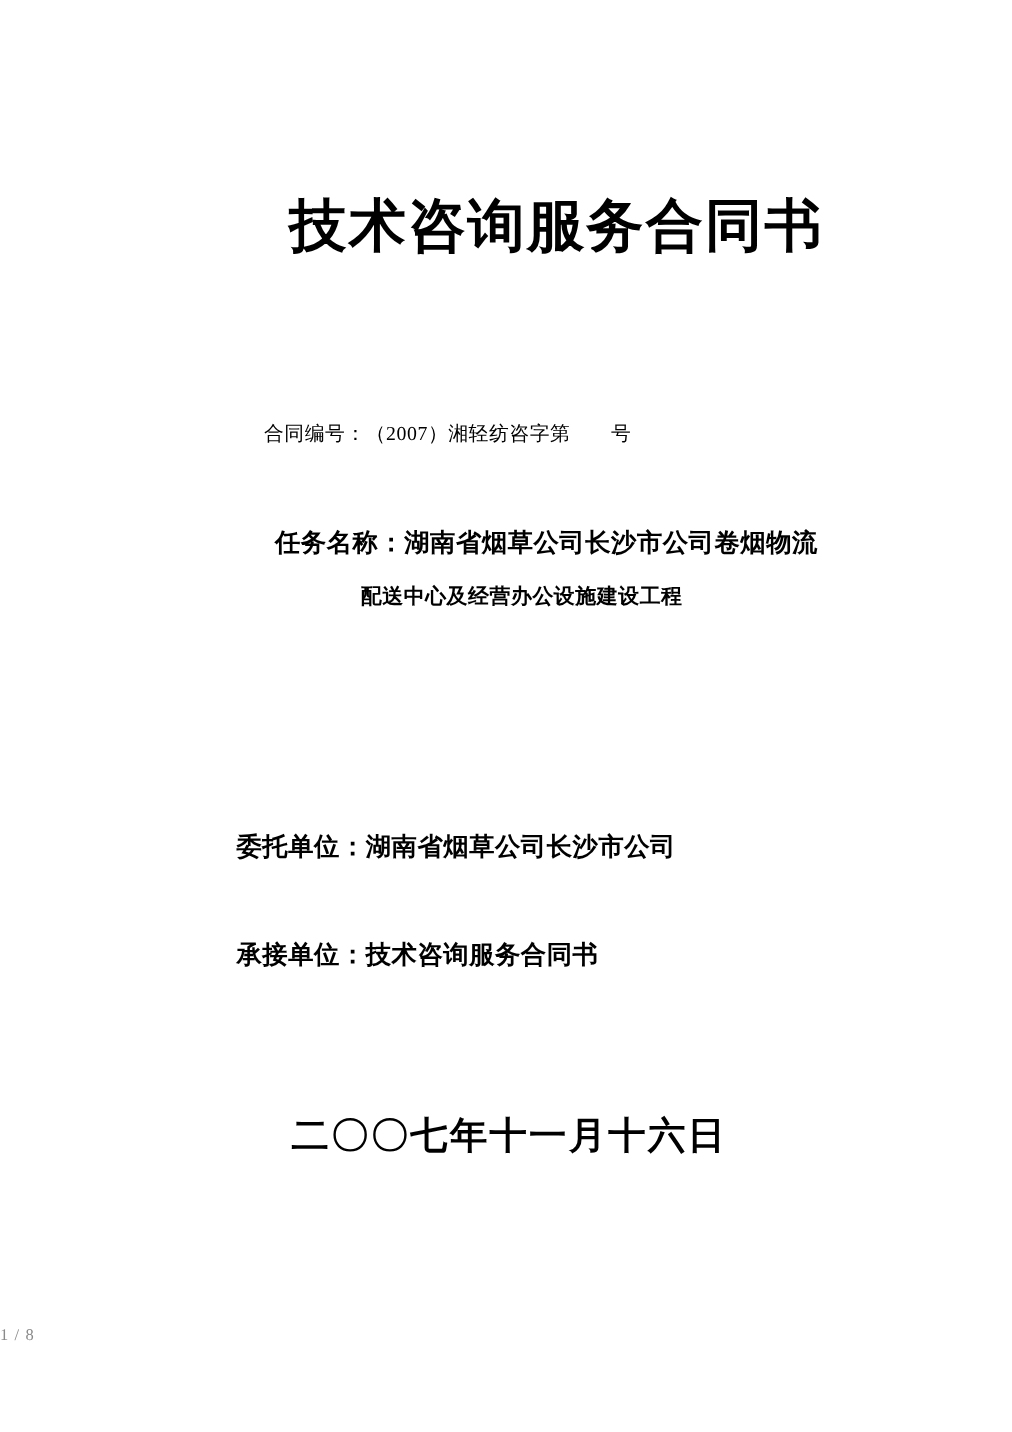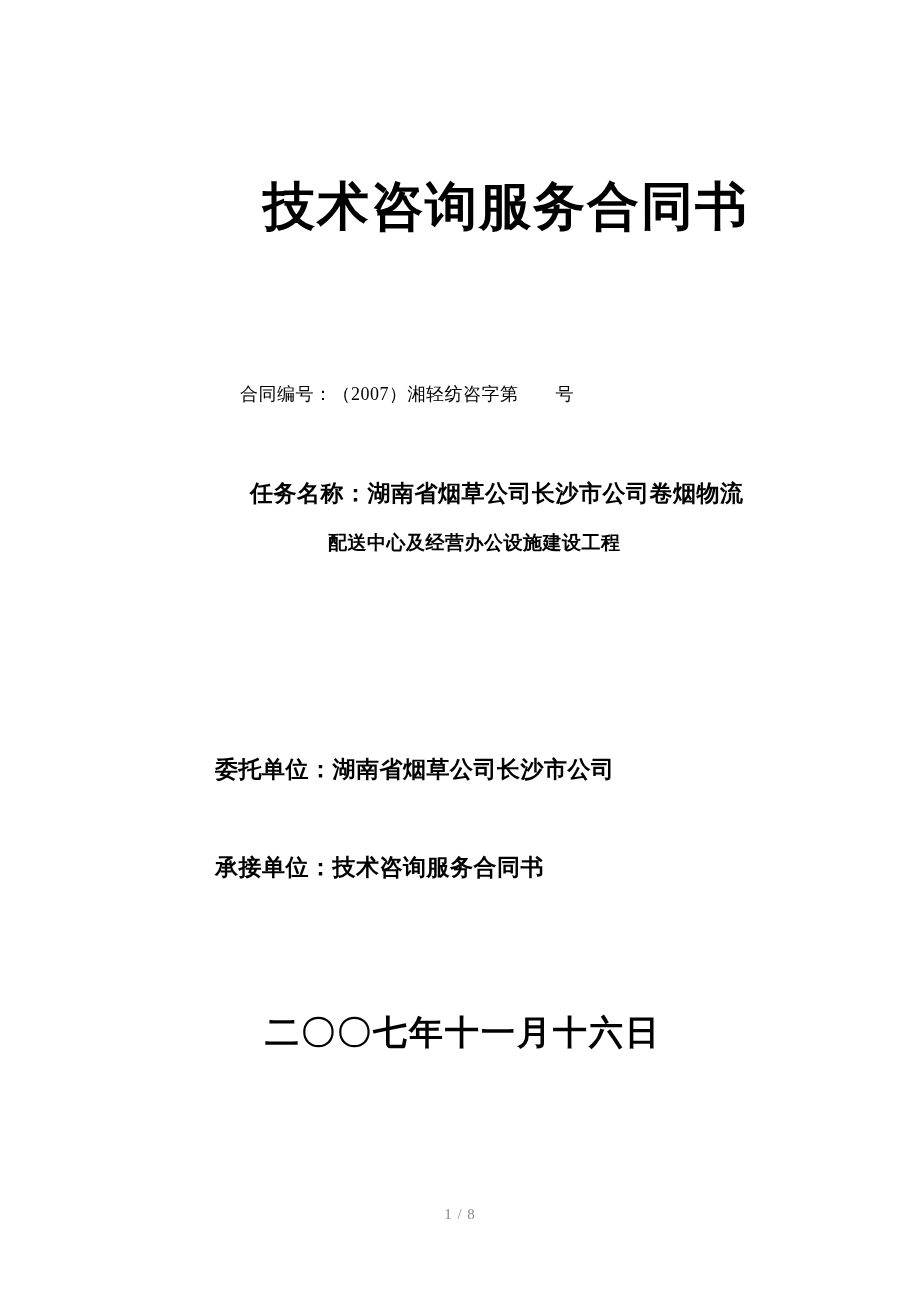--- a/index.html
+++ b/index.html
@@ -84,21 +84,20 @@
     font-weight: bold;
     letter-spacing: 2px;
     padding-left: 6px;
     box-sizing: border-box;
   }
   .page-number {
     position: absolute;
     top: 1206px;
     left: 0;
     width: 920px;
-    text-align: center;
     font-size: 15px;
     color: #8a8a8a;
     font-family: "Liberation Serif", serif;
     letter-spacing: 1px;
   }
 </style>
 </head>
 <body>
 
 <div class="page">

